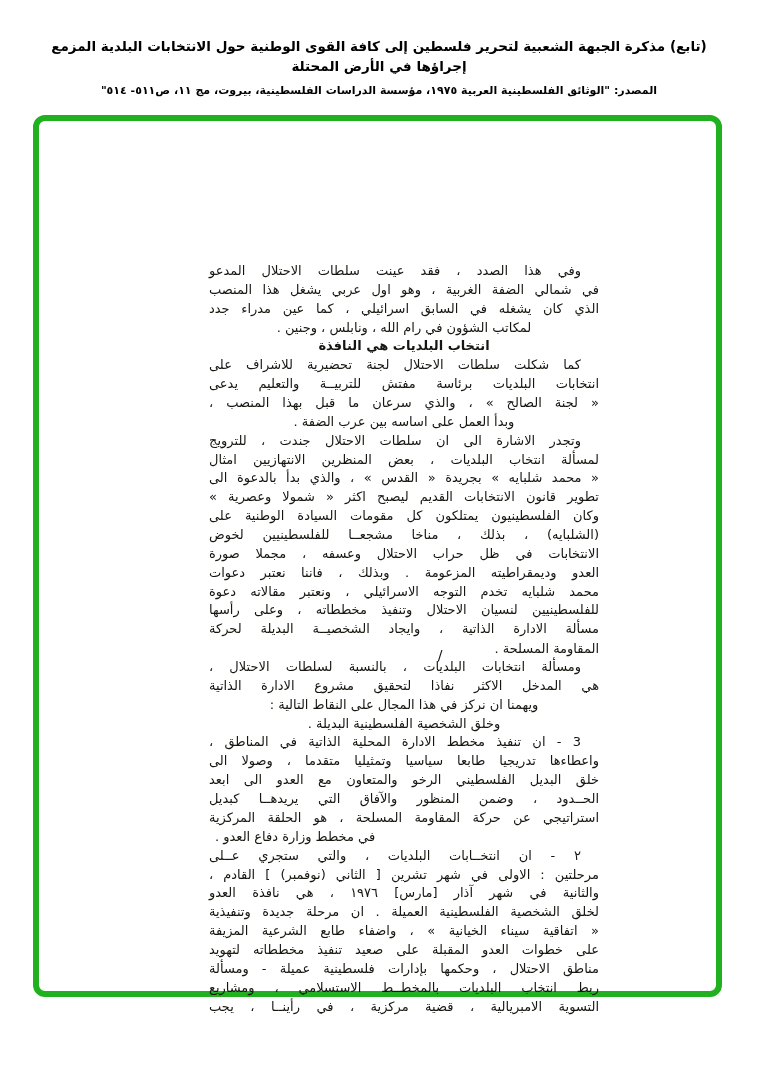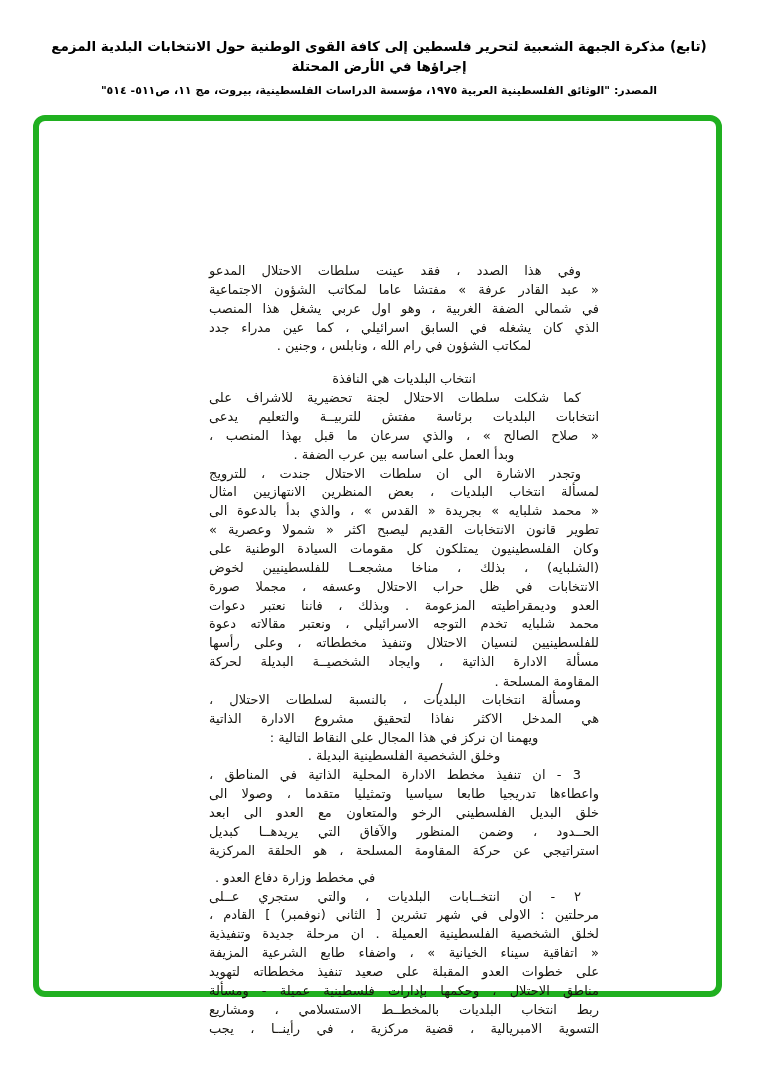--- a/index.html
+++ b/index.html
@@ -64,32 +64,30 @@
     text-align-last: justify;
     white-space: normal;
     height: 18.86px;
   }
   .a-first { padding-right: 18px; }
   .a-center {
     text-align-last: center;
   }
   .a-heading {
     text-align-last: center;
-    font-weight: normal;
-    margin-top: 14px;
+    font-weight: bold;
   }
   .a-right {
     text-align: right;
     text-align-last: right;
   }
   .a-endl {
     text-align: right;
     text-align-last: left;
     padding-left: 6px;
-    margin-top: 8px;
   }
   .mark {
     display: inline-block;
     margin-right: 52px;
     position: relative;
     top: 7px;
     font-size: 14px;
   }
 </style>
 </head>
@@ -98,28 +96,27 @@
 <div class="page">
 
   <div class="header">
     <div class="memo-title">(تابع) مذكرة الجبهة الشعبية لتحرير فلسطين إلى كافة القوى  الوطنية حول الانتخابات البلدية المزمع إجراؤها في الأرض المحتلة</div>
     <div class="memo-source">المصدر: "الوثائق الفلسطينية العربية ١٩٧٥، مؤسسة الدراسات الفلسطينية، بيروت، مج ١١، ص٥١١- ٥١٤"</div>
   </div>
 
   <div class="doc-frame" style="border-color: rgb(32, 176, 32);">
     <div class="doc-text" style="color: rgb(23, 21, 15);">
         <div class="line a-first"><span>وفي هذا الصدد ، فقد عينت سلطات الاحتلال المدعو</span></div>
-        <div class="line a-full"><span>« عبد القادر عرفة » مفتشا عاما لمكاتب الشؤون الاجتماعية</span></div>
         <div class="line a-full"><span>في شمالي الضفة الغربية ، وهو اول عربي يشغل هذا المنصب</span></div>
         <div class="line a-full"><span>الذي كان يشغله في السابق اسرائيلي ، كما عين مدراء جدد</span></div>
         <div class="line a-center"><span>لمكاتب الشؤون في رام الله ، ونابلس ، وجنين .</span></div>
         <div class="line a-heading"><span>انتخاب البلديات هي النافذة</span></div>
         <div class="line a-first"><span>كما شكلت سلطات الاحتلال لجنة تحضيرية للاشراف على</span></div>
         <div class="line a-full"><span>انتخابات البلديات برئاسة مفتش للتربيــة والتعليم يدعى</span></div>
-        <div class="line a-full"><span>« صلاح الصالح » ، والذي سرعان ما قبل بهذا المنصب ،</span></div>
+        <div class="line a-full"><span>« لجنة الصالح » ، والذي سرعان ما قبل بهذا المنصب ،</span></div>
         <div class="line a-center"><span>وبدأ العمل على اساسه بين عرب الضفة .</span></div>
         <div class="line a-first"><span>وتجدر الاشارة الى ان سلطات الاحتلال جندت ، للترويج</span></div>
         <div class="line a-full"><span>لمسألة انتخاب البلديات ، بعض المنظرين الانتهازيين امثال</span></div>
         <div class="line a-full"><span>« محمد شلبايه » بجريدة « القدس » ، والذي بدأ بالدعوة الى</span></div>
         <div class="line a-full"><span>تطوير قانون الانتخابات القديم ليصبح اكثر « شمولا وعصرية »</span></div>
         <div class="line a-full"><span>وكان الفلسطينيون يمتلكون كل مقومات السيادة الوطنية على</span></div>
         <div class="line a-full"><span>(الشلبايه) ، بذلك ، مناخا مشجعــا للفلسطينيين لخوض</span></div>
         <div class="line a-full"><span>الانتخابات في ظل حراب الاحتلال وعسفه ، مجملا صورة</span></div>
         <div class="line a-full"><span>العدو وديمقراطيته المزعومة . وبذلك ، فاننا نعتبر دعوات</span></div>
         <div class="line a-full"><span>محمد شلبايه تخدم التوجه الاسرائيلي ، ونعتبر مقالاته دعوة</span></div>
@@ -131,20 +128,21 @@
         <div class="line a-center"><span>ويهمنا ان نركز في هذا المجال على النقاط التالية :</span></div>
         <div class="line a-center"><span>وخلق الشخصية الفلسطينية البديلة .</span></div>
         <div class="line a-first"><span>3 - ان تنفيذ مخطط الادارة المحلية الذاتية في المناطق ،</span></div>
         <div class="line a-full"><span>واعطاءها تدريجيا طابعا سياسيا وتمثيليا متقدما ، وصولا الى</span></div>
         <div class="line a-full"><span>خلق البديل الفلسطيني الرخو والمتعاون مع العدو الى ابعد</span></div>
         <div class="line a-full"><span>الحــدود ، وضمن المنظور والآفاق التي يريدهــا كبديل</span></div>
         <div class="line a-full"><span>استراتيجي عن حركة المقاومة المسلحة ، هو الحلقة المركزية</span></div>
         <div class="line a-endl"><span>في مخطط وزارة دفاع العدو .</span></div>
         <div class="line a-first"><span>٢ - ان انتخــابات البلديات ، والتي ستجري عــلى</span></div>
         <div class="line a-full"><span>مرحلتين : الاولى في شهر تشرين [ الثاني (نوفمبر) ] القادم ،</span></div>
+        <div class="line a-full"><span>والثانية في شهر آذار [مارس] ١٩٧٦ ، هي نافذة العدو</span></div>
         <div class="line a-full"><span>لخلق الشخصية الفلسطينية العميلة . ان مرحلة جديدة وتنفيذية</span></div>
         <div class="line a-full"><span>« اتفاقية سيناء الخيانية » ، واضفاء طابع الشرعية المزيفة</span></div>
         <div class="line a-full"><span>على خطوات العدو المقبلة على صعيد تنفيذ مخططاته لتهويد</span></div>
         <div class="line a-full"><span>مناطق الاحتلال ، وحكمها بإدارات فلسطينية عميلة - ومسألة</span></div>
         <div class="line a-full"><span>ربط انتخاب البلديات بالمخطــط الاستسلامي ، ومشاريع</span></div>
         <div class="line a-full"><span>التسوية الامبريالية ، قضية مركزية ، في رأينــا ، يجب</span></div>
       </div>
   </div>
 
 </div>

